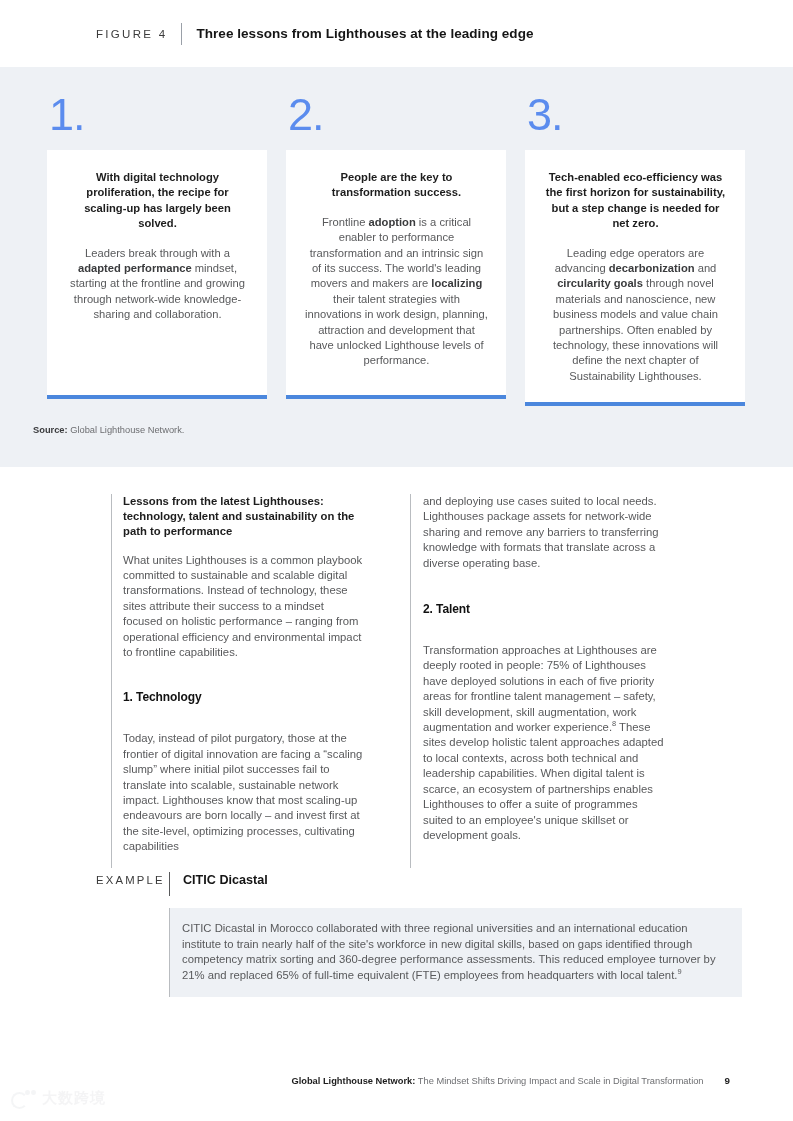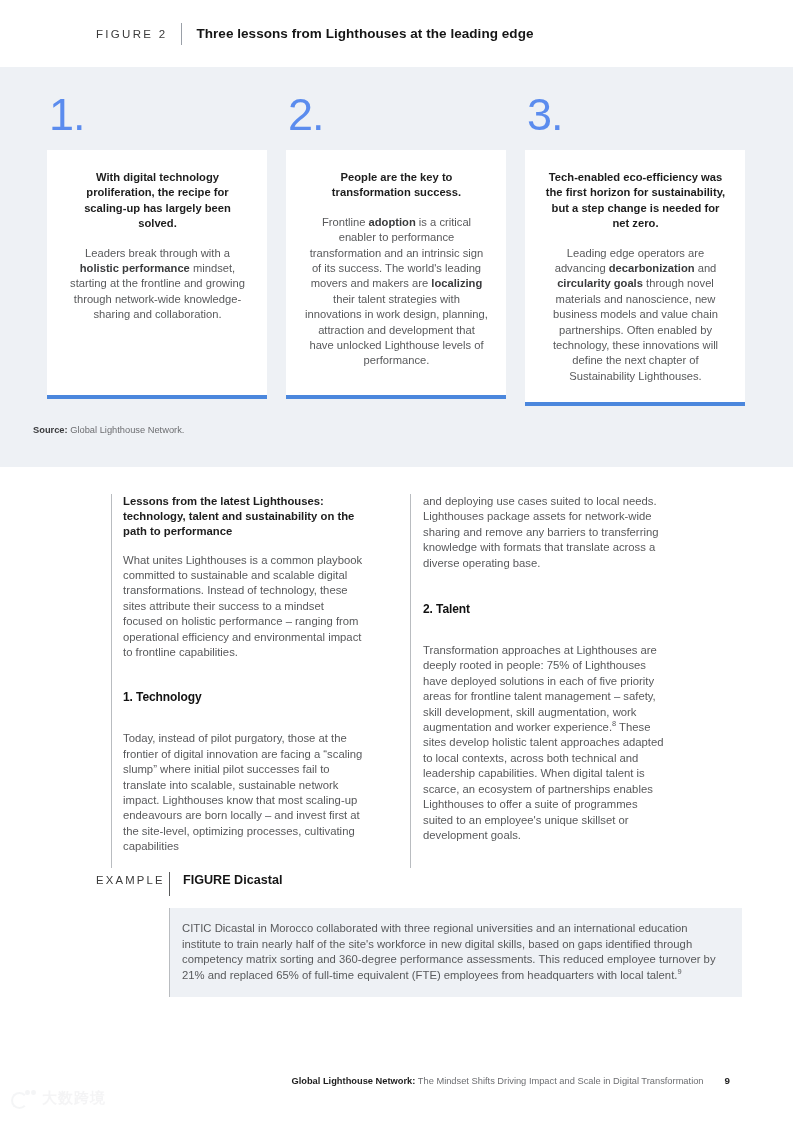--- a/index.html
+++ b/index.html
@@ -284,34 +284,34 @@
     font-family: "DejaVu Sans", sans-serif;
   }
 </style>
 </head>
 <body>
 
 <div class="page">
 
   <div class="fig-header">
     <div class="fig-header-inner">
-      <span class="fig-label">FIGURE 2</span>
+      <span class="fig-label">FIGURE 4</span>
       <span class="fig-divider"></span>
       <span class="fig-title">Three lessons from Lighthouses at the leading edge</span>
     </div>
   </div>
 
   <div class="fig-block">
     <div class="cards">
 
       <div class="card-col">
         <div class="card-num">1.</div>
         <div class="card card-1">
           <p class="card-head">With digital technology proliferation, the recipe for scaling-up has largely been solved.</p>
-          <p class="card-body">Leaders break through with a <b>holistic performance</b> mindset, starting at the frontline and growing through network-wide knowledge-sharing and collaboration.</p>
+          <p class="card-body">Leaders break through with a <b>adapted performance</b> mindset, starting at the frontline and growing through network-wide knowledge-sharing and collaboration.</p>
         </div>
       </div>
 
       <div class="card-col">
         <div class="card-num">2.</div>
         <div class="card card-2">
           <p class="card-head">People are the key to transformation success.</p>
           <p class="card-body">Frontline <b>adoption</b> is a critical enabler to performance transformation and an intrinsic sign of its success. The world's leading movers and makers are <b>localizing</b> their talent strategies with innovations in work design, planning, attraction and development that have unlocked Lighthouse levels of performance.</p>
         </div>
       </div>
@@ -347,21 +347,21 @@
         <p class="txt">Transformation approaches at Lighthouses are deeply rooted in people: 75% of Lighthouses have deployed solutions in each of five priority areas for frontline talent management – safety, skill development, skill augmentation, work augmentation and worker experience.<sup>8</sup> These sites develop holistic talent approaches adapted to local contexts, across both technical and leadership capabilities. When digital talent is scarce, an ecosystem of partnerships enables Lighthouses to offer a suite of programmes suited to an employee's unique skillset or development goals.</p>
       </div>
 
     </div>
   </div>
 
   <div class="example-wrap">
     <div class="example-head-row">
       <span class="example-label">EXAMPLE</span>
       <span class="example-rule"></span>
-      <span class="example-title">FIGURE Dicastal</span>
+      <span class="example-title">CITIC Dicastal</span>
     </div>
     <div class="example-body-row">
       <span class="example-body-rule"></span>
       <div class="example-box">
         <p>CITIC Dicastal in Morocco collaborated with three regional universities and an international education institute to train nearly half of the site's workforce in new digital skills, based on gaps identified through competency matrix sorting and 360-degree performance assessments. This reduced employee turnover by 21% and replaced 65% of full-time equivalent (FTE) employees from headquarters with local talent.<sup>9</sup></p>
       </div>
     </div>
   </div>
 
   <div class="footer">

